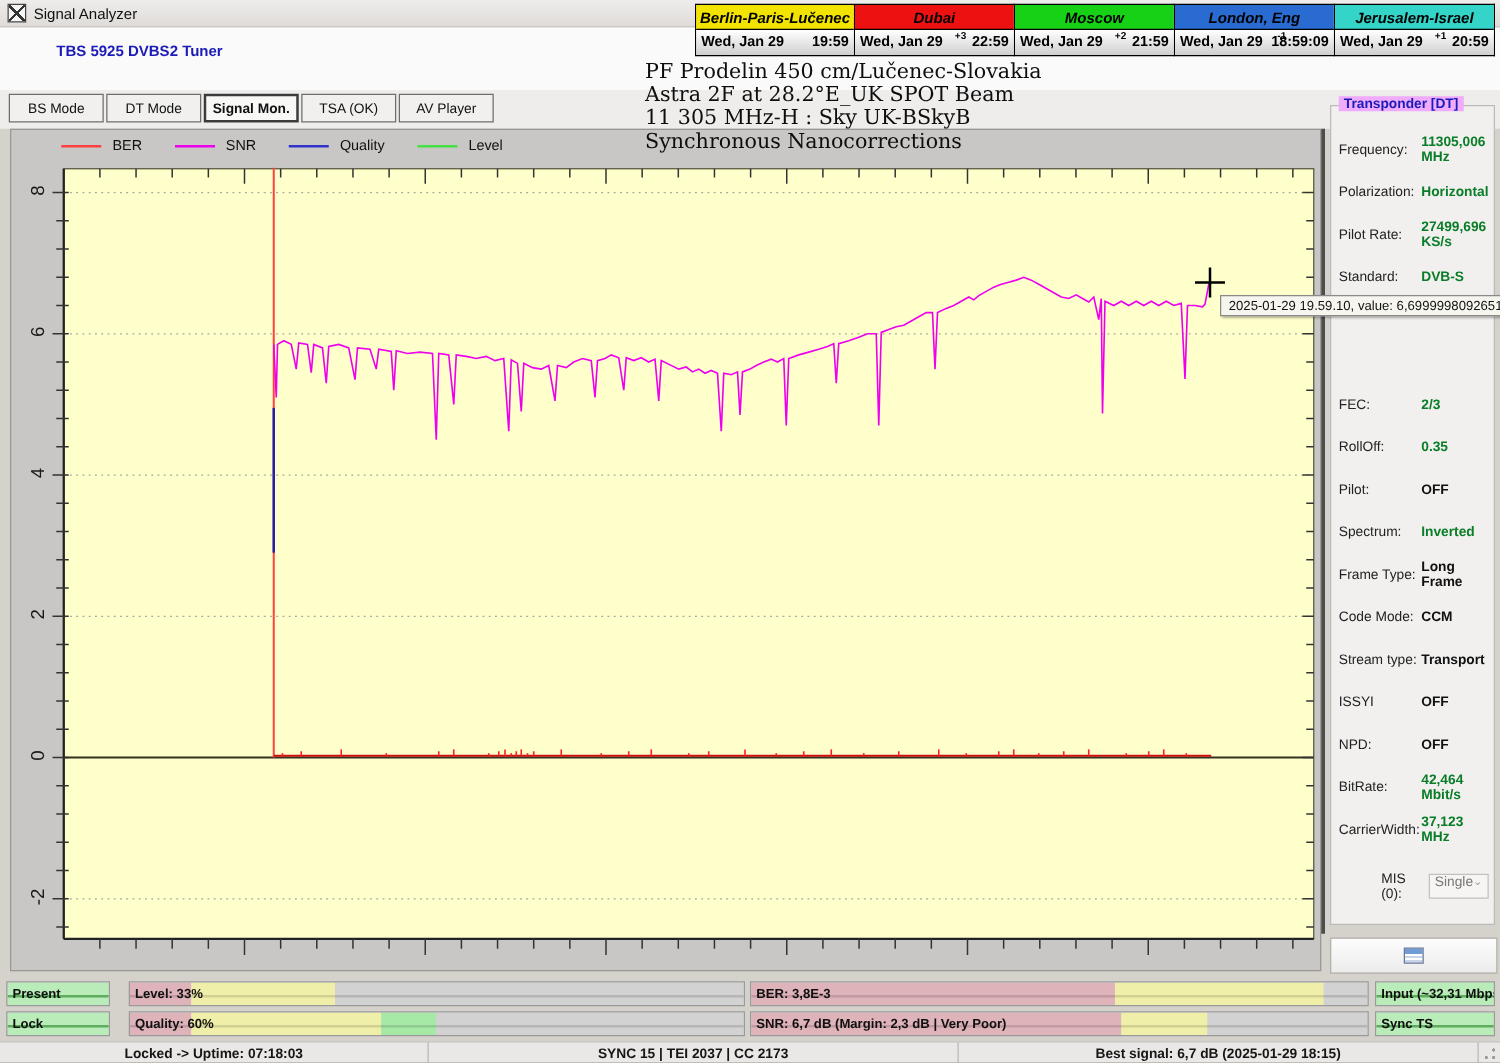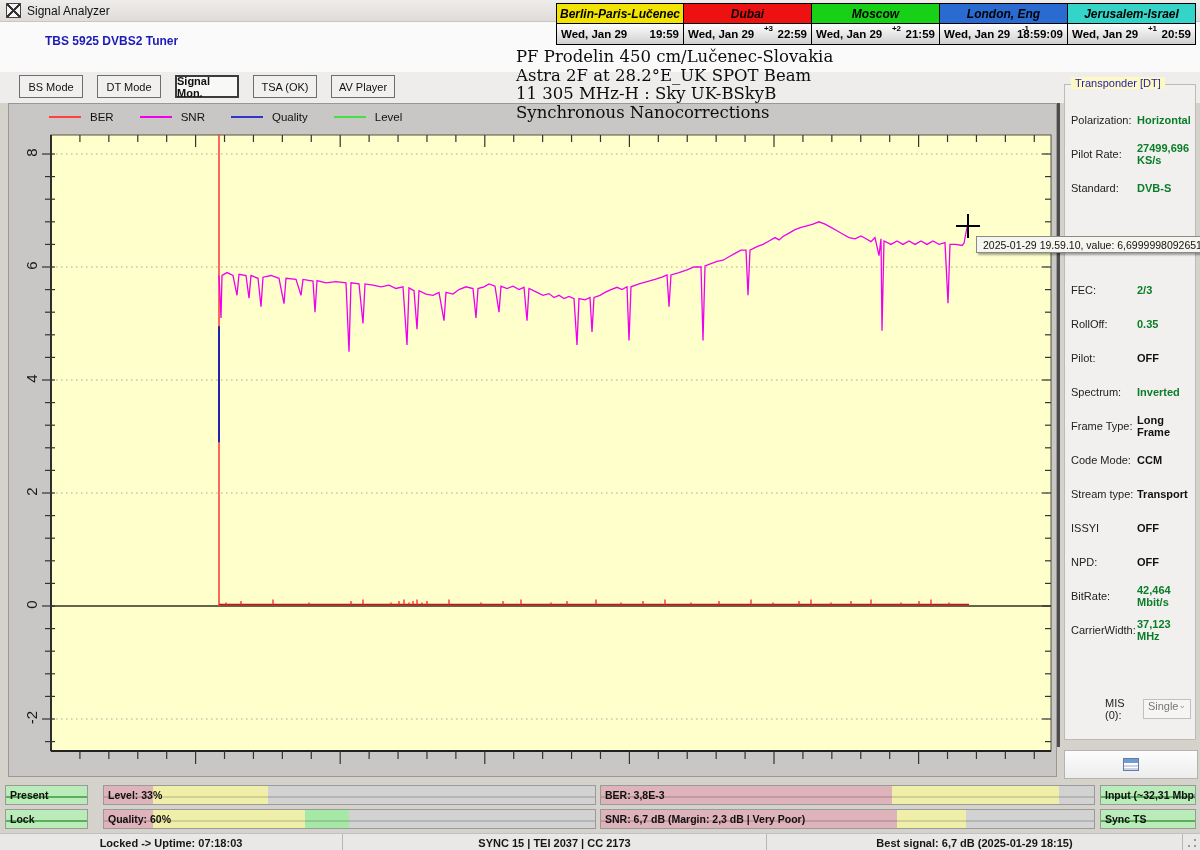--- a/index.html
+++ b/index.html
@@ -12,23 +12,23 @@
   .app-icon{width:13px;height:13px;margin-right:6px;border:1px solid #444;background:
      linear-gradient(45deg,transparent 44%,#333 44%,#333 56%,transparent 56%),
      linear-gradient(-45deg,transparent 44%,#333 44%,#333 56%,transparent 56%),#f4f4f4;}
   .title-text{font-size:12px;color:#111;}
   .band-white{position:absolute;left:0;top:22px;width:1200px;height:50px;background:#fbfafa;}
   .band-tabs{position:absolute;left:0;top:72px;width:1200px;height:31px;background:#efedeb;}
   .device-name{position:absolute;left:45px;top:34px;font-size:12px;font-weight:bold;color:#1b1bb8;}
   .device-config{position:absolute;left:57px;top:52px;font-size:10.5px;color:#222;}
   
   .tabs{position:absolute;left:7px;top:75px;display:flex;}
-  .tab{width:64px;height:23px;margin-right:2px;background:#f1f0ef;border:1px solid #6e6e6e;
+  .tab{width:76px;height:23px;margin-right:2px;background:#f1f0ef;border:1px solid #6e6e6e;
        font-size:11px;color:#111;display:flex;align-items:center;justify-content:center;
-       box-sizing:border-box;margin-left:12px;}
+       box-sizing:border-box;}
   .tab.active{border:2px solid #3c3c3c;background:#f8f8f7;font-weight:bold;}
   
   .clocks{position:absolute;left:556px;top:3px;display:flex;z-index:30;}
   .clock{width:128px;border:1px solid #000;border-left-width:0;box-sizing:border-box;}
   .clock:first-child{border-left-width:1px;}
   .clock-name{height:19px;border-bottom:1px solid #000;font-size:12px;font-weight:bold;
       font-style:italic;display:flex;align-items:center;justify-content:center;color:#000;}
   .clock-time{height:20px;background:linear-gradient(#ffffff,#cfcfcf);display:flex;
       align-items:center;justify-content:space-between;padding:0 4px;font-size:11.5px;
       font-weight:bold;color:#000;position:relative;text-align:center;}
@@ -45,22 +45,22 @@
   .legend .lname{font-size:11.5px;color:#111;margin-right:26px;}
   .plot{position:absolute;left:42px;top:31px;width:1000px;height:616px;background:#ffffcc;}
   .plot svg{overflow:visible;display:block;}
   .ylab{position:absolute;width:22px;text-align:center;transform:rotate(-90deg);
       font-size:15px;color:#1a1a1a;}
   
   .splitter{position:absolute;left:1057px;top:103px;width:3px;height:644px;background:#4d4d4d;}
   
   .panel{position:absolute;left:1064px;top:84px;width:132px;height:656px;background:#f1f0ef;
       border:1px solid #bdbbb8;box-sizing:border-box;}
-  .panel-title{position:absolute;left:6px;top:-8px;background:#fef9c3;padding:0 4px;
-      font-size:11px;font-weight:normal;color:#1b1bb8;}
+  .panel-title{position:absolute;left:6px;top:-8px;background:#f0abfc;padding:0 4px;
+      font-size:11px;font-weight:bold;color:#1b1bb8;}
   .tp-rows{position:absolute;left:0;top:18px;width:100%;}
   .tp-row{display:flex;height:34px;align-items:center;padding:0 6px;}
   .tp-row.gap{margin-top:68px;}
   .tp-label{font-size:11px;color:#222;width:66px;flex:none;}
   .tp-value{font-size:11px;font-weight:bold;color:#111;}
   .tp-value.green{color:#0a7d28;}
   .mis-row{position:absolute;left:6px;top:612px;width:120px;display:flex;align-items:center;}
   .mis-label{font-size:11px;color:#222;width:60px;margin-left:34px;}
   .mis-select{width:58px;height:20px;border:1px solid #c2c0be;background:#f6f5f4;color:#777;
       font-size:11px;display:flex;justify-content:space-between;
@@ -366,20 +366,24 @@
         <div class="ylab" style="left: 11px; top: 605px;">-2</div>
       </div>
   </div>
 
   <div class="splitter"></div>
 
   <div class="panel">
     <span class="panel-title">Transponder [DT]</span>
     <div class="tp-rows" id="tp-rows">
         <div class="tp-row">
+          <span class="tp-label">Frequency:</span>
+          <span class="tp-value green">11305,006 MHz</span>
+        </div>
+        <div class="tp-row">
           <span class="tp-label">Polarization:</span>
           <span class="tp-value green">Horizontal</span>
         </div>
         <div class="tp-row">
           <span class="tp-label">Pilot Rate:</span>
           <span class="tp-value green">27499,696 KS/s</span>
         </div>
         <div class="tp-row">
           <span class="tp-label">Standard:</span>
           <span class="tp-value green">DVB-S</span>

